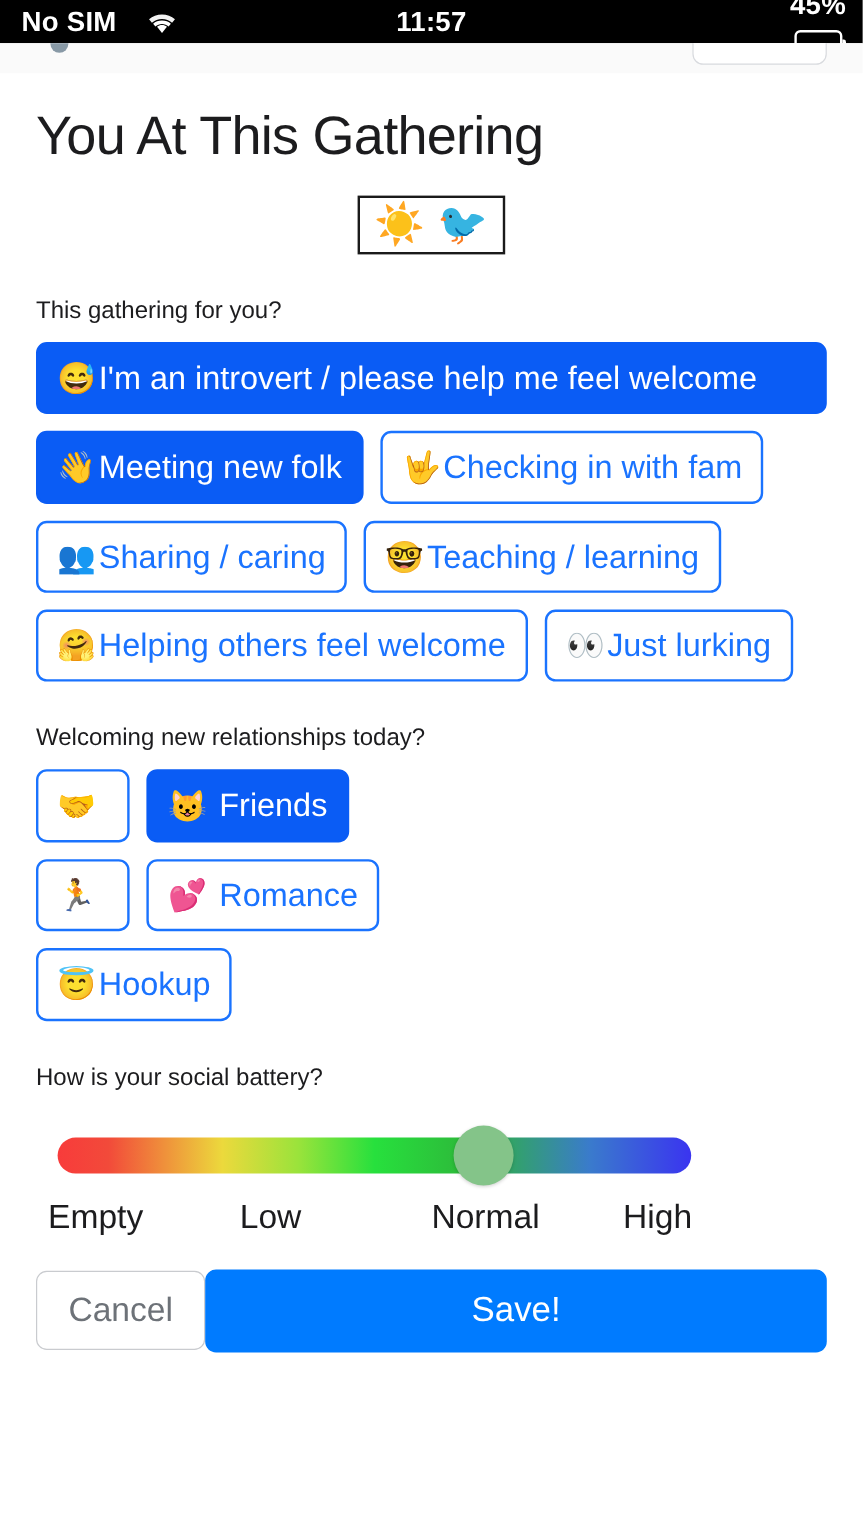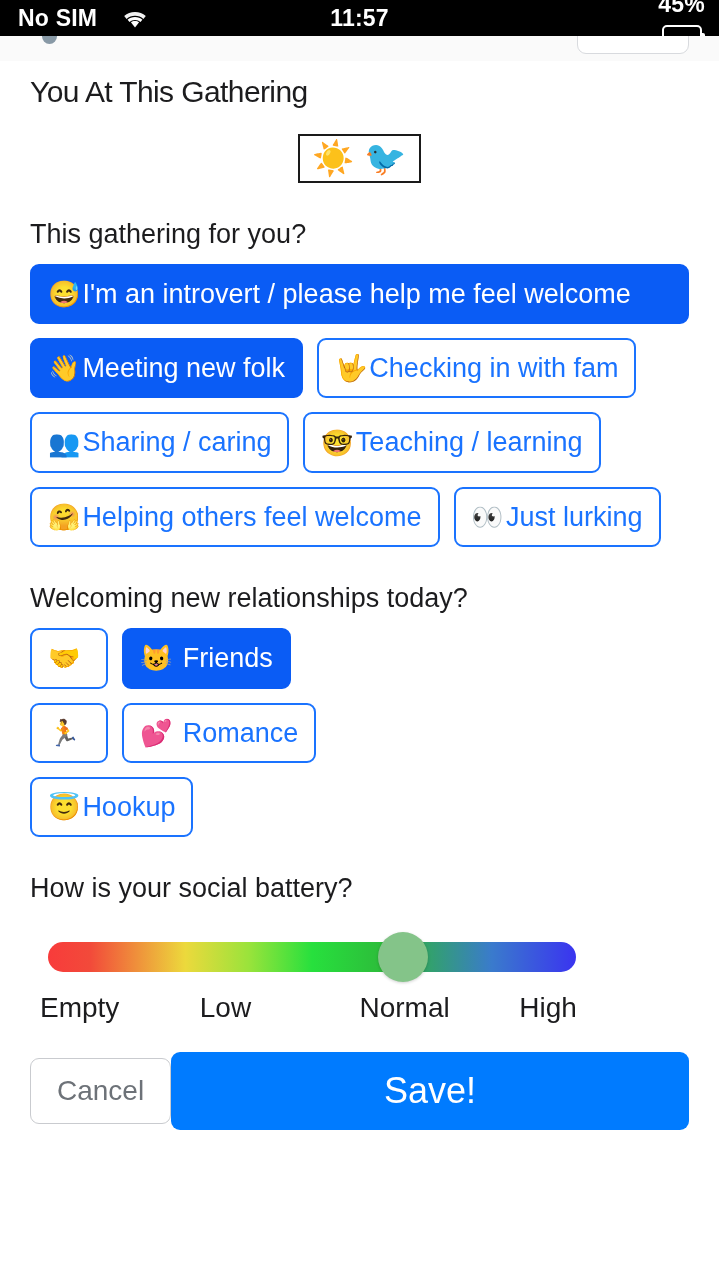--- a/index.html
+++ b/index.html
@@ -109,22 +109,22 @@
   }
 
   
   .content {
     position: absolute;
     top: 61px; left: 0;
     width: 719px;
   }
 
   .page-title {
-    margin: 14px 0 0 30px;
-    font-size: 30px;
+    margin: 26px 0 0 30px;
+    font-size: 45px;
     font-weight: 400;
     color: #1c1c1e;
     letter-spacing: -0.6px;
     line-height: 1.15;
   }
 
   .emoji-badge-wrap {
     display: flex;
     justify-content: center;
     margin-top: 24px;
@@ -135,21 +135,21 @@
     padding: 3px 12px;
     display: flex;
     align-items: center;
     gap: 10px;
     font-size: 34px;
     line-height: 1.15;
   }
 
   .question {
     margin: 36px 0 0 30px;
-    font-size: 27px;
+    font-size: 20px;
     font-weight: 400;
     color: #1c1c1e;
   }
 
   .chip-rows { margin-top: 14px; }
   .chip-row {
     display: flex;
     padding: 0 30px;
     gap: 14px;
     margin-bottom: 14px;
@@ -239,21 +239,21 @@
     border-radius: 9px;
     padding: 16px 26px;
     cursor: pointer;
     font-family: "Liberation Sans", sans-serif;
   }
   .btn-save {
     flex: 1;
     border: none;
     background: #007bff;
     color: #ffffff;
-    font-size: 36px;
+    font-size: 29px;
     border-radius: 9px;
     padding: 18px 0;
     cursor: pointer;
     font-family: "Liberation Sans", sans-serif;
   }
 </style>
 </head>
 <body>
 
 <div id="screen">

